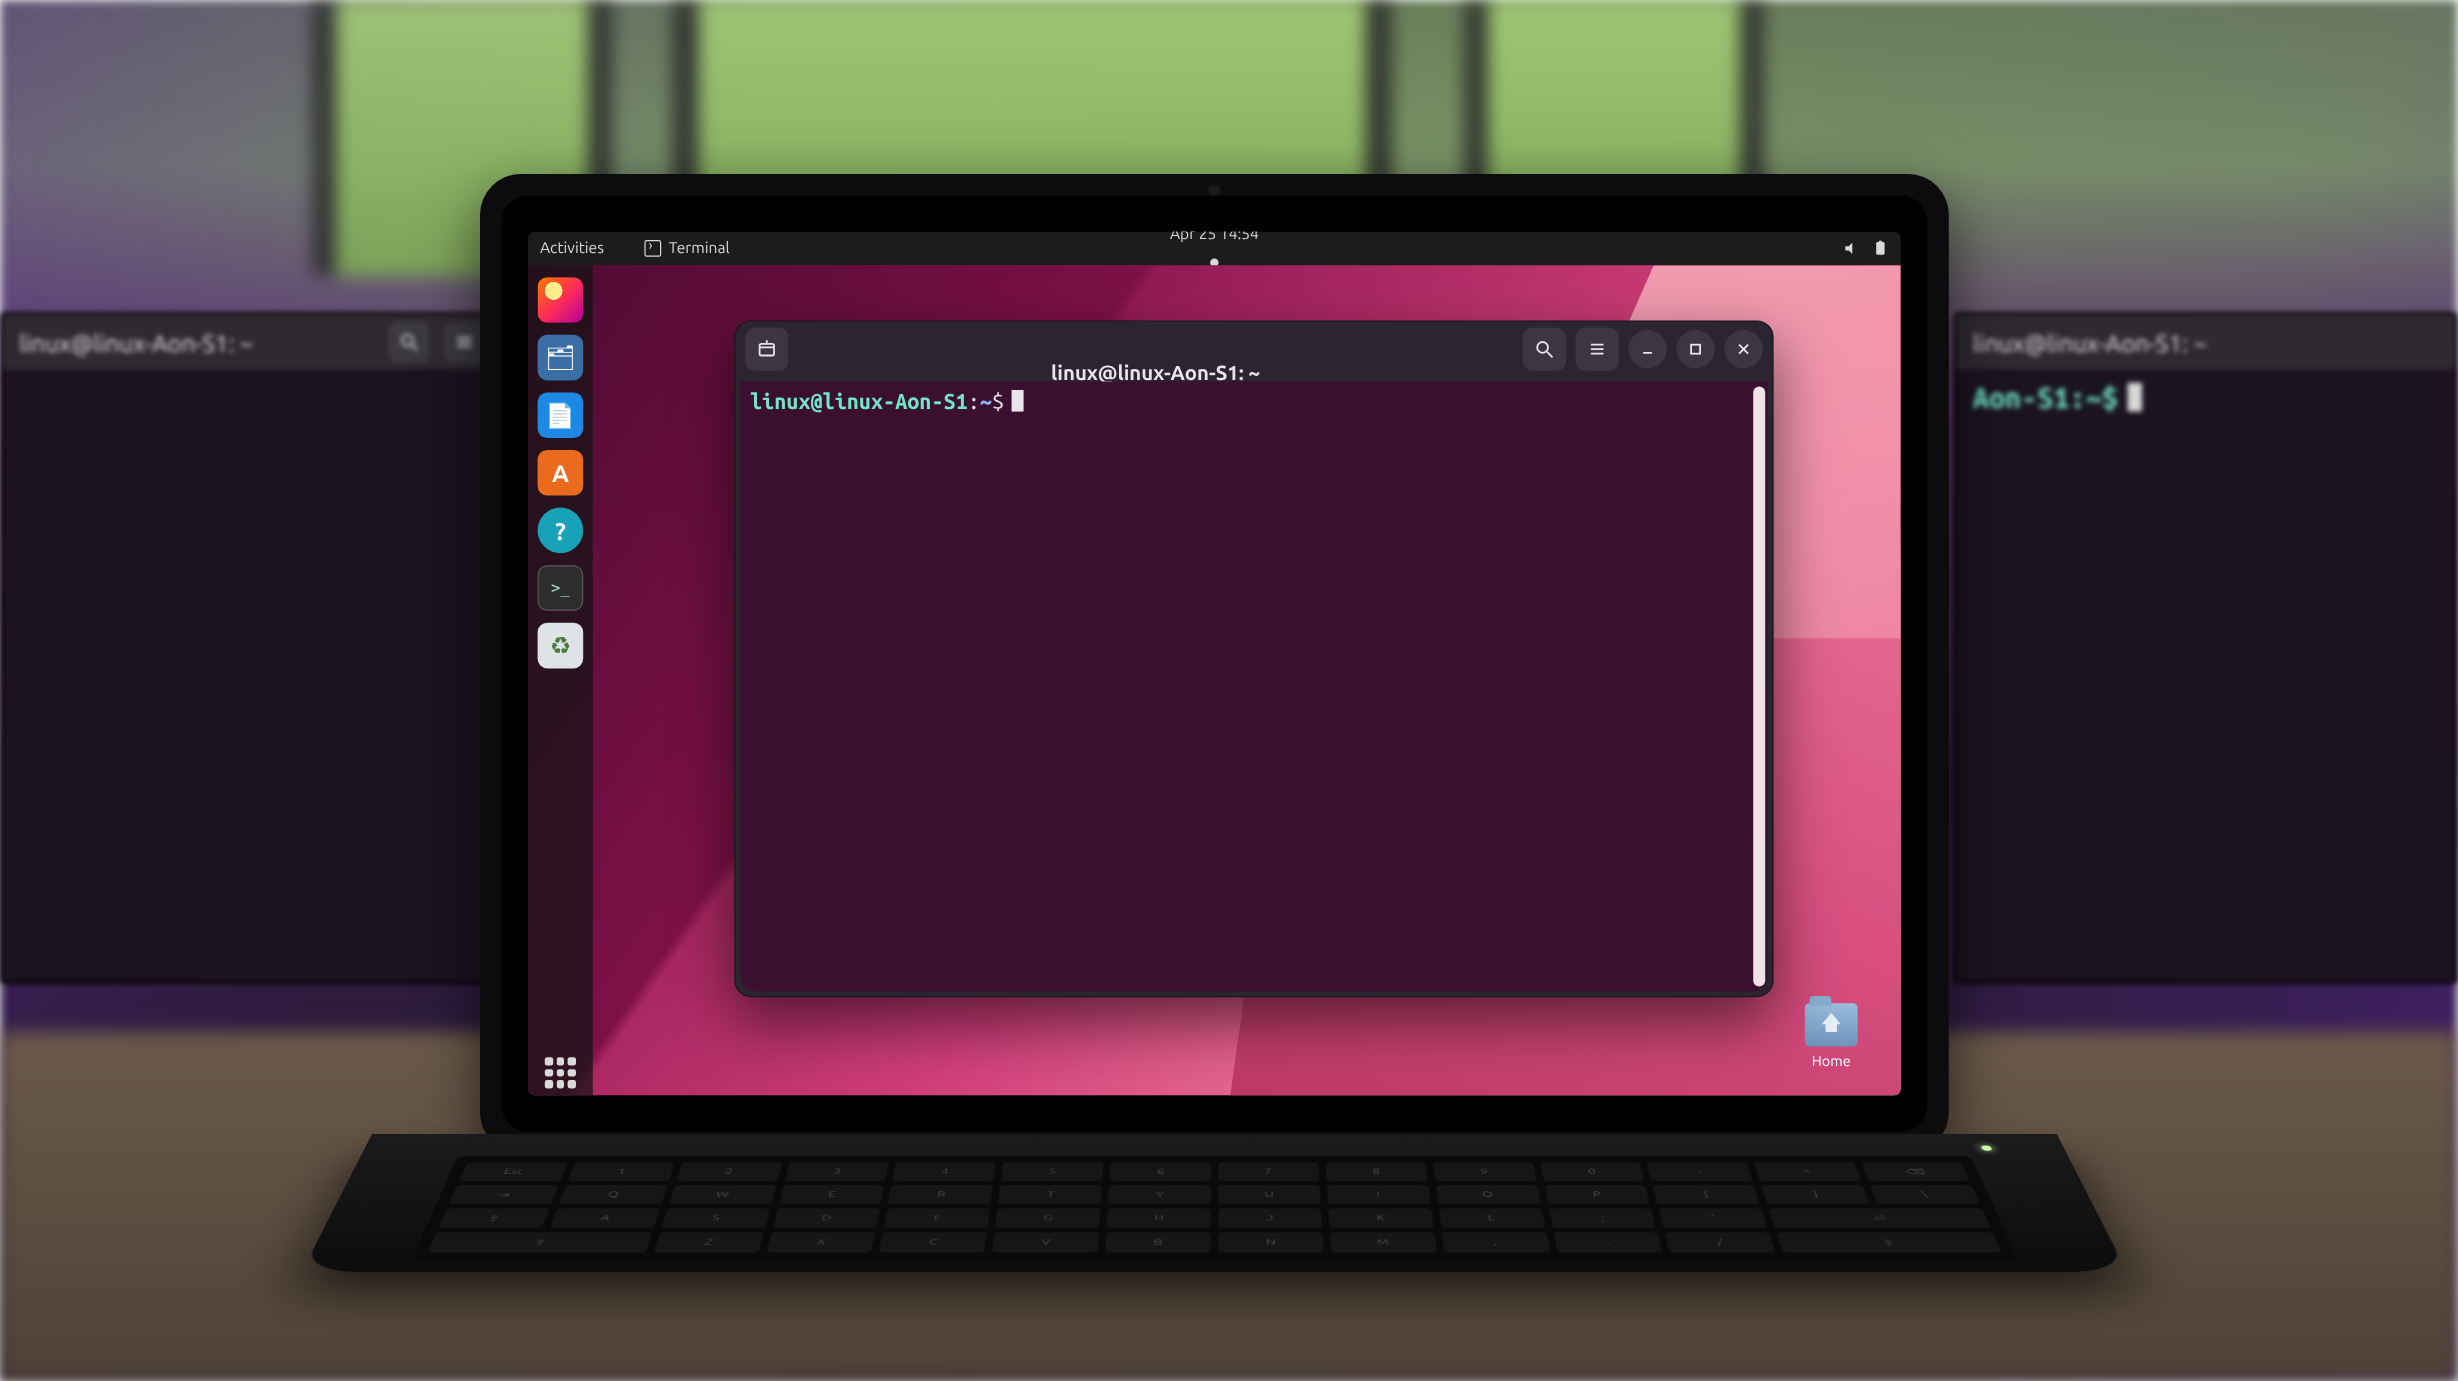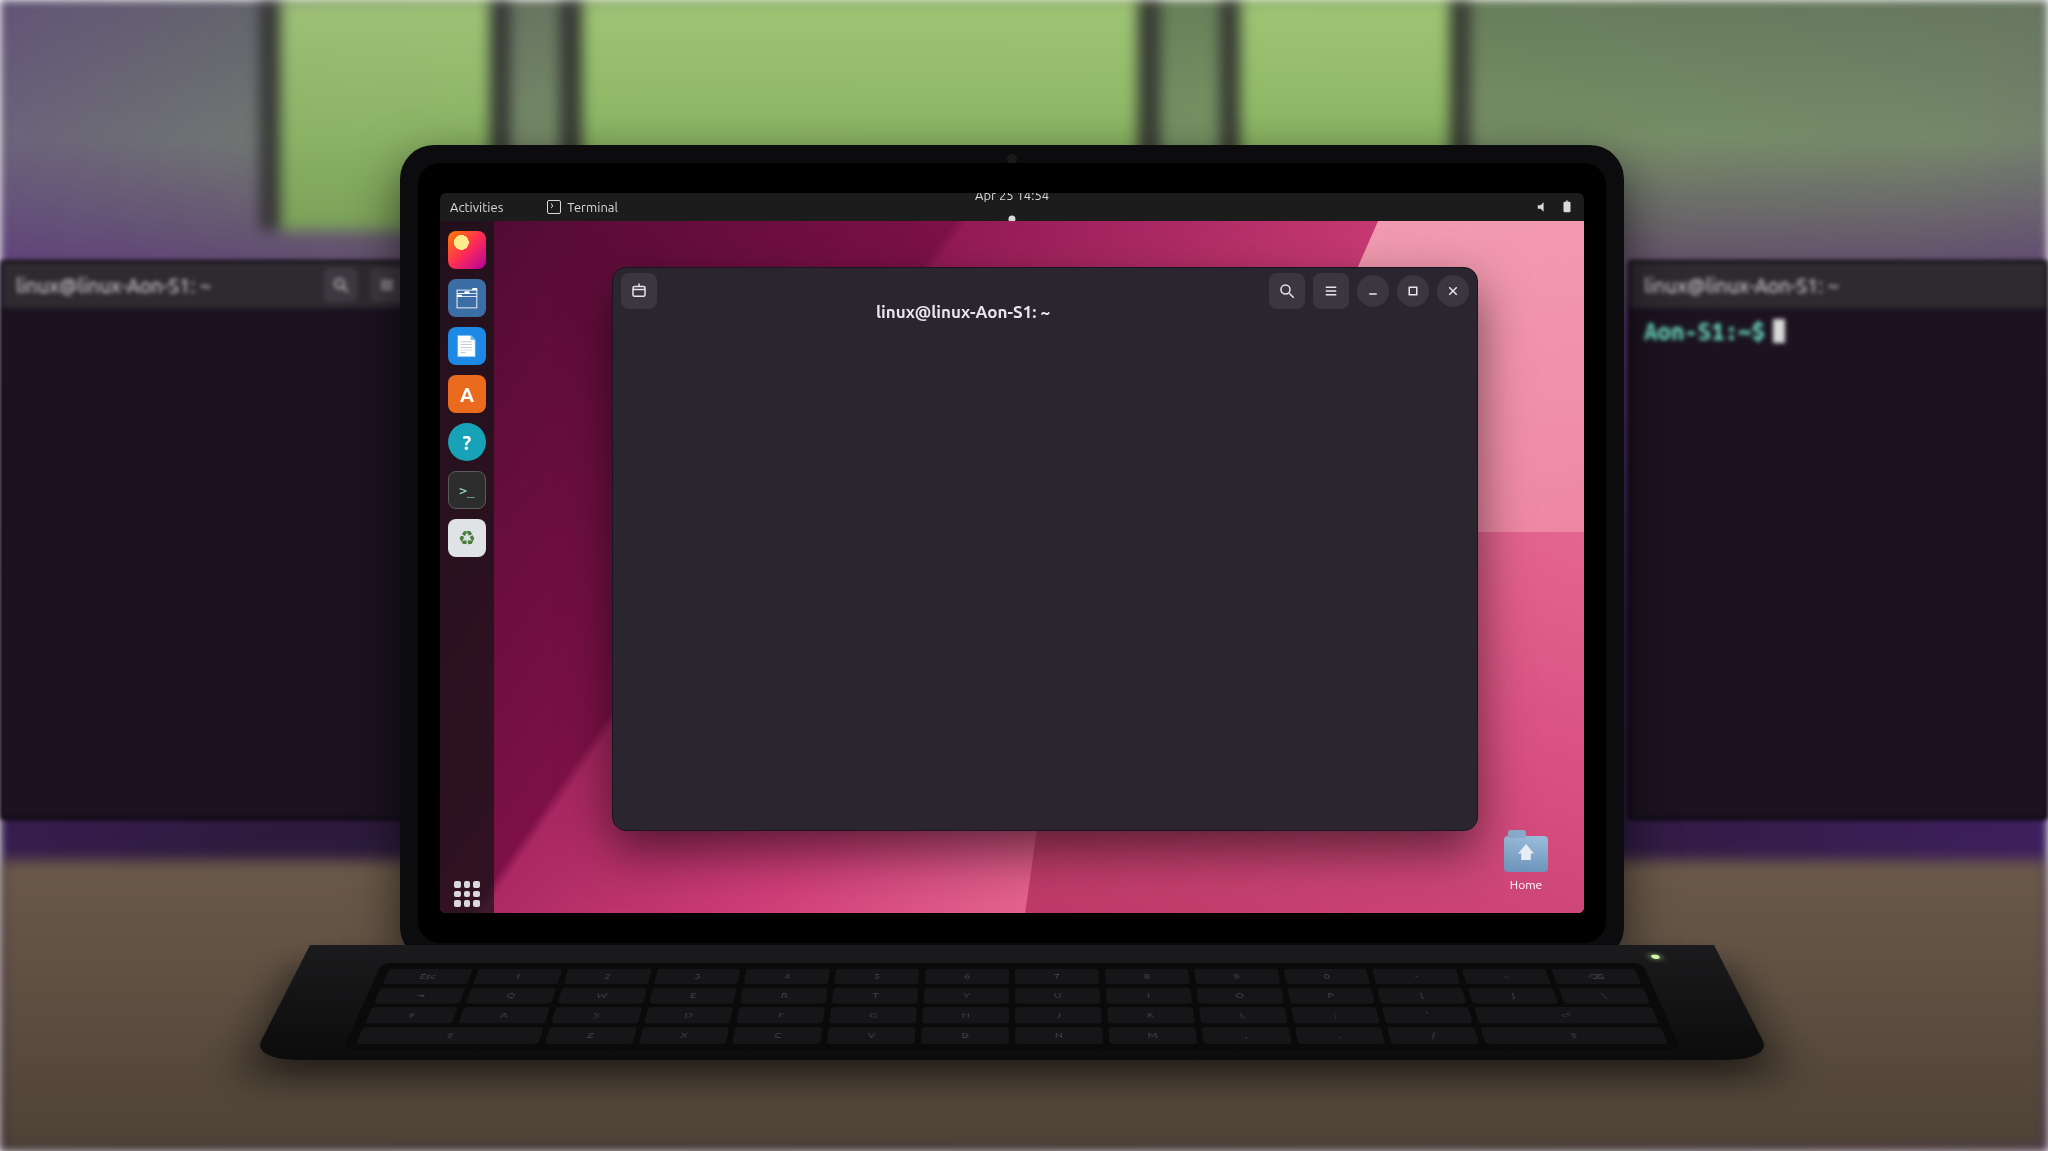--- a/index.html
+++ b/index.html
@@ -83,21 +83,21 @@
     display:flex;align-items:center;justify-content:center; }
   #powerled { position:absolute; right:60px; top:18px; width:8px;height:8px;border-radius:50%;background:#cfa; box-shadow:0 0 8px #cfa; }
 
   
   #topbar {
     height:28px; background:#1c1c1c; color:#d9d9d9;
     display:flex; align-items:center; font-size:13px; padding:0 10px; gap:34px;
   }
   #topbar .center { position:absolute; left:50%; transform:translateX(-50%); display:flex; gap:10px; align-items:center;flex-direction:column; }
   #topbar .right  { margin-left:auto; display:flex; gap:10px; align-items:center; }
-  .tb-app { display:flex; align-items:center; gap:6px;margin-left:10px; }
+  .tb-app { display:flex; align-items:center; gap:6px; }
   .tb-iconbox { width:14px;height:14px;border:1.5px solid #d9d9d9;border-radius:2px; position:relative; }
   .tb-iconbox::after{content:"›";position:absolute;left:2px;top:-3px;font-size:12px;color:#d9d9d9;}
   .top-ico { width:14px; height:14px; display:inline-block; }
 
   #wallpaper {
     position:absolute; left:0; right:0; top:28px; bottom:0;
     background:
       linear-gradient(135deg, #6a1040 0%, #8a1550 25%, #cf3e78 55%, #f07a9a 78%, #f9b7c4 100%);
     overflow:hidden;
   }
@@ -288,20 +288,24 @@
                 <svg viewBox="0 0 24 24">
                     <rect x="7" y="7" width="10" height="10"></rect>
                   </svg>
               </div>
               <div class="hbtn round">
                 <svg viewBox="0 0 24 24">
                     <line x1="7" y1="7" x2="17" y2="17"></line>
                     <line x1="17" y1="7" x2="7" y2="17"></line>
                   </svg>
               </div>
+            </div>
+            <div id="term-body">
+              <div id="term-scroll"></div>
+              <div class="prompt-line"><span class="p-userhost">linux@linux-Aon-S1</span><span class="p-dollar">:</span><span class="p-path">~</span><span class="p-dollar">$</span><span class="term-cursor"></span></div>
             </div>
           </div>
         </div>
 
         <div id="dock">
           <div class="dock-item di-firefox"></div>
           <div class="dock-item di-files">
               <span>🗂</span>
             </div>
           <div class="dock-item di-writer">

